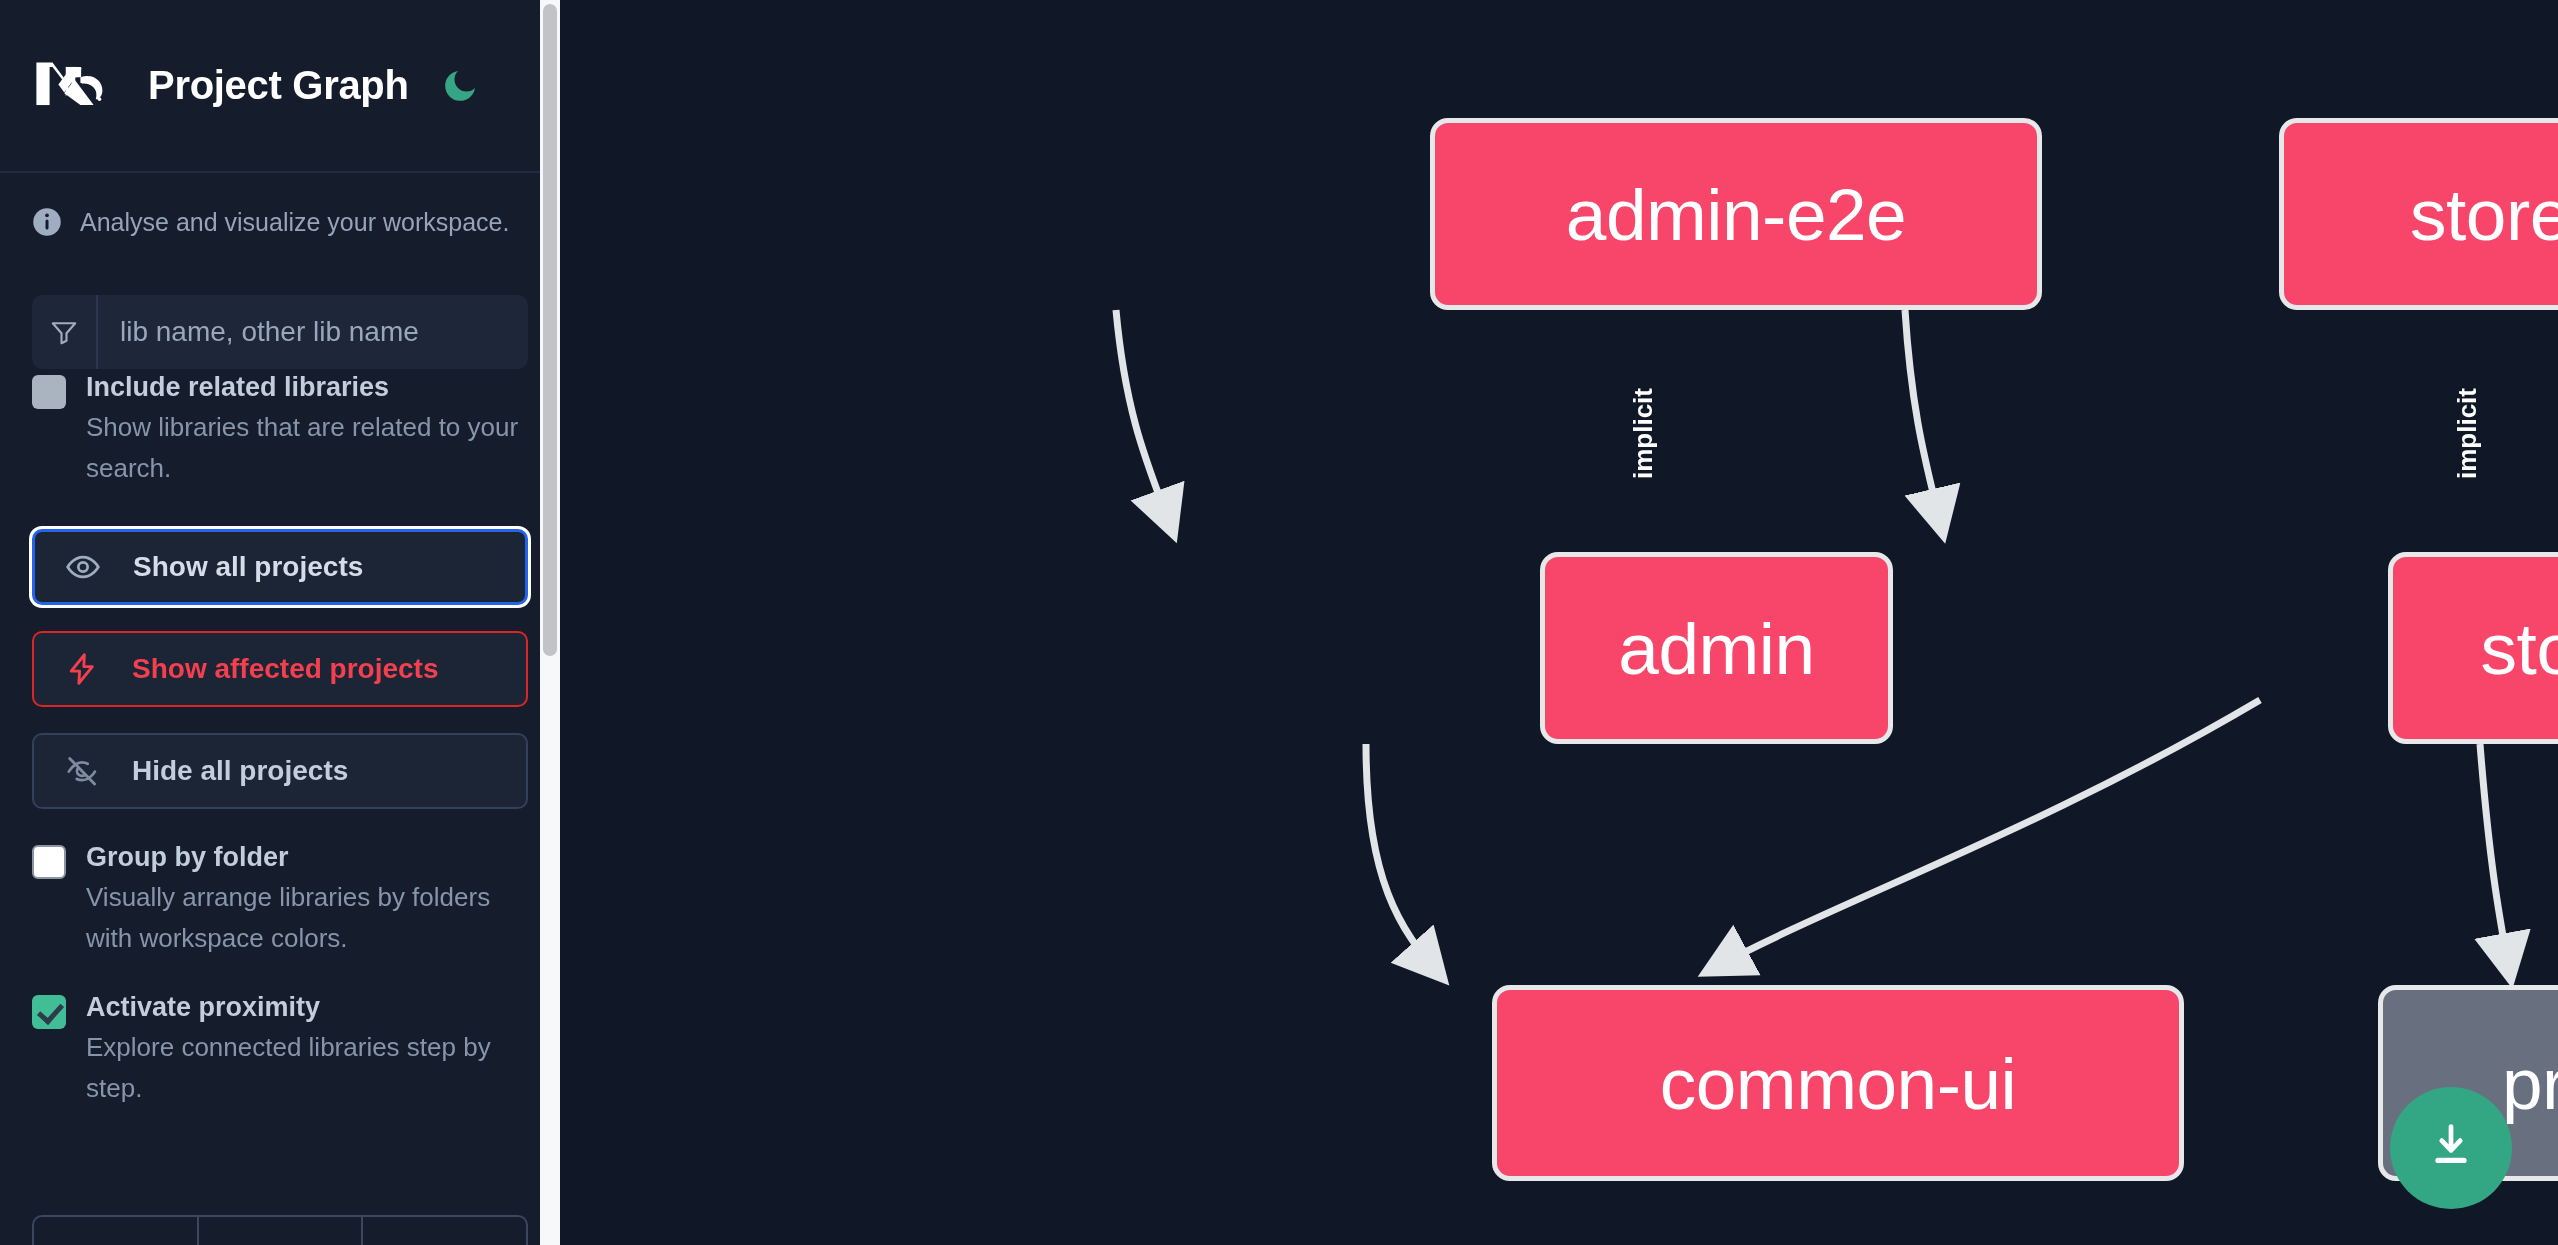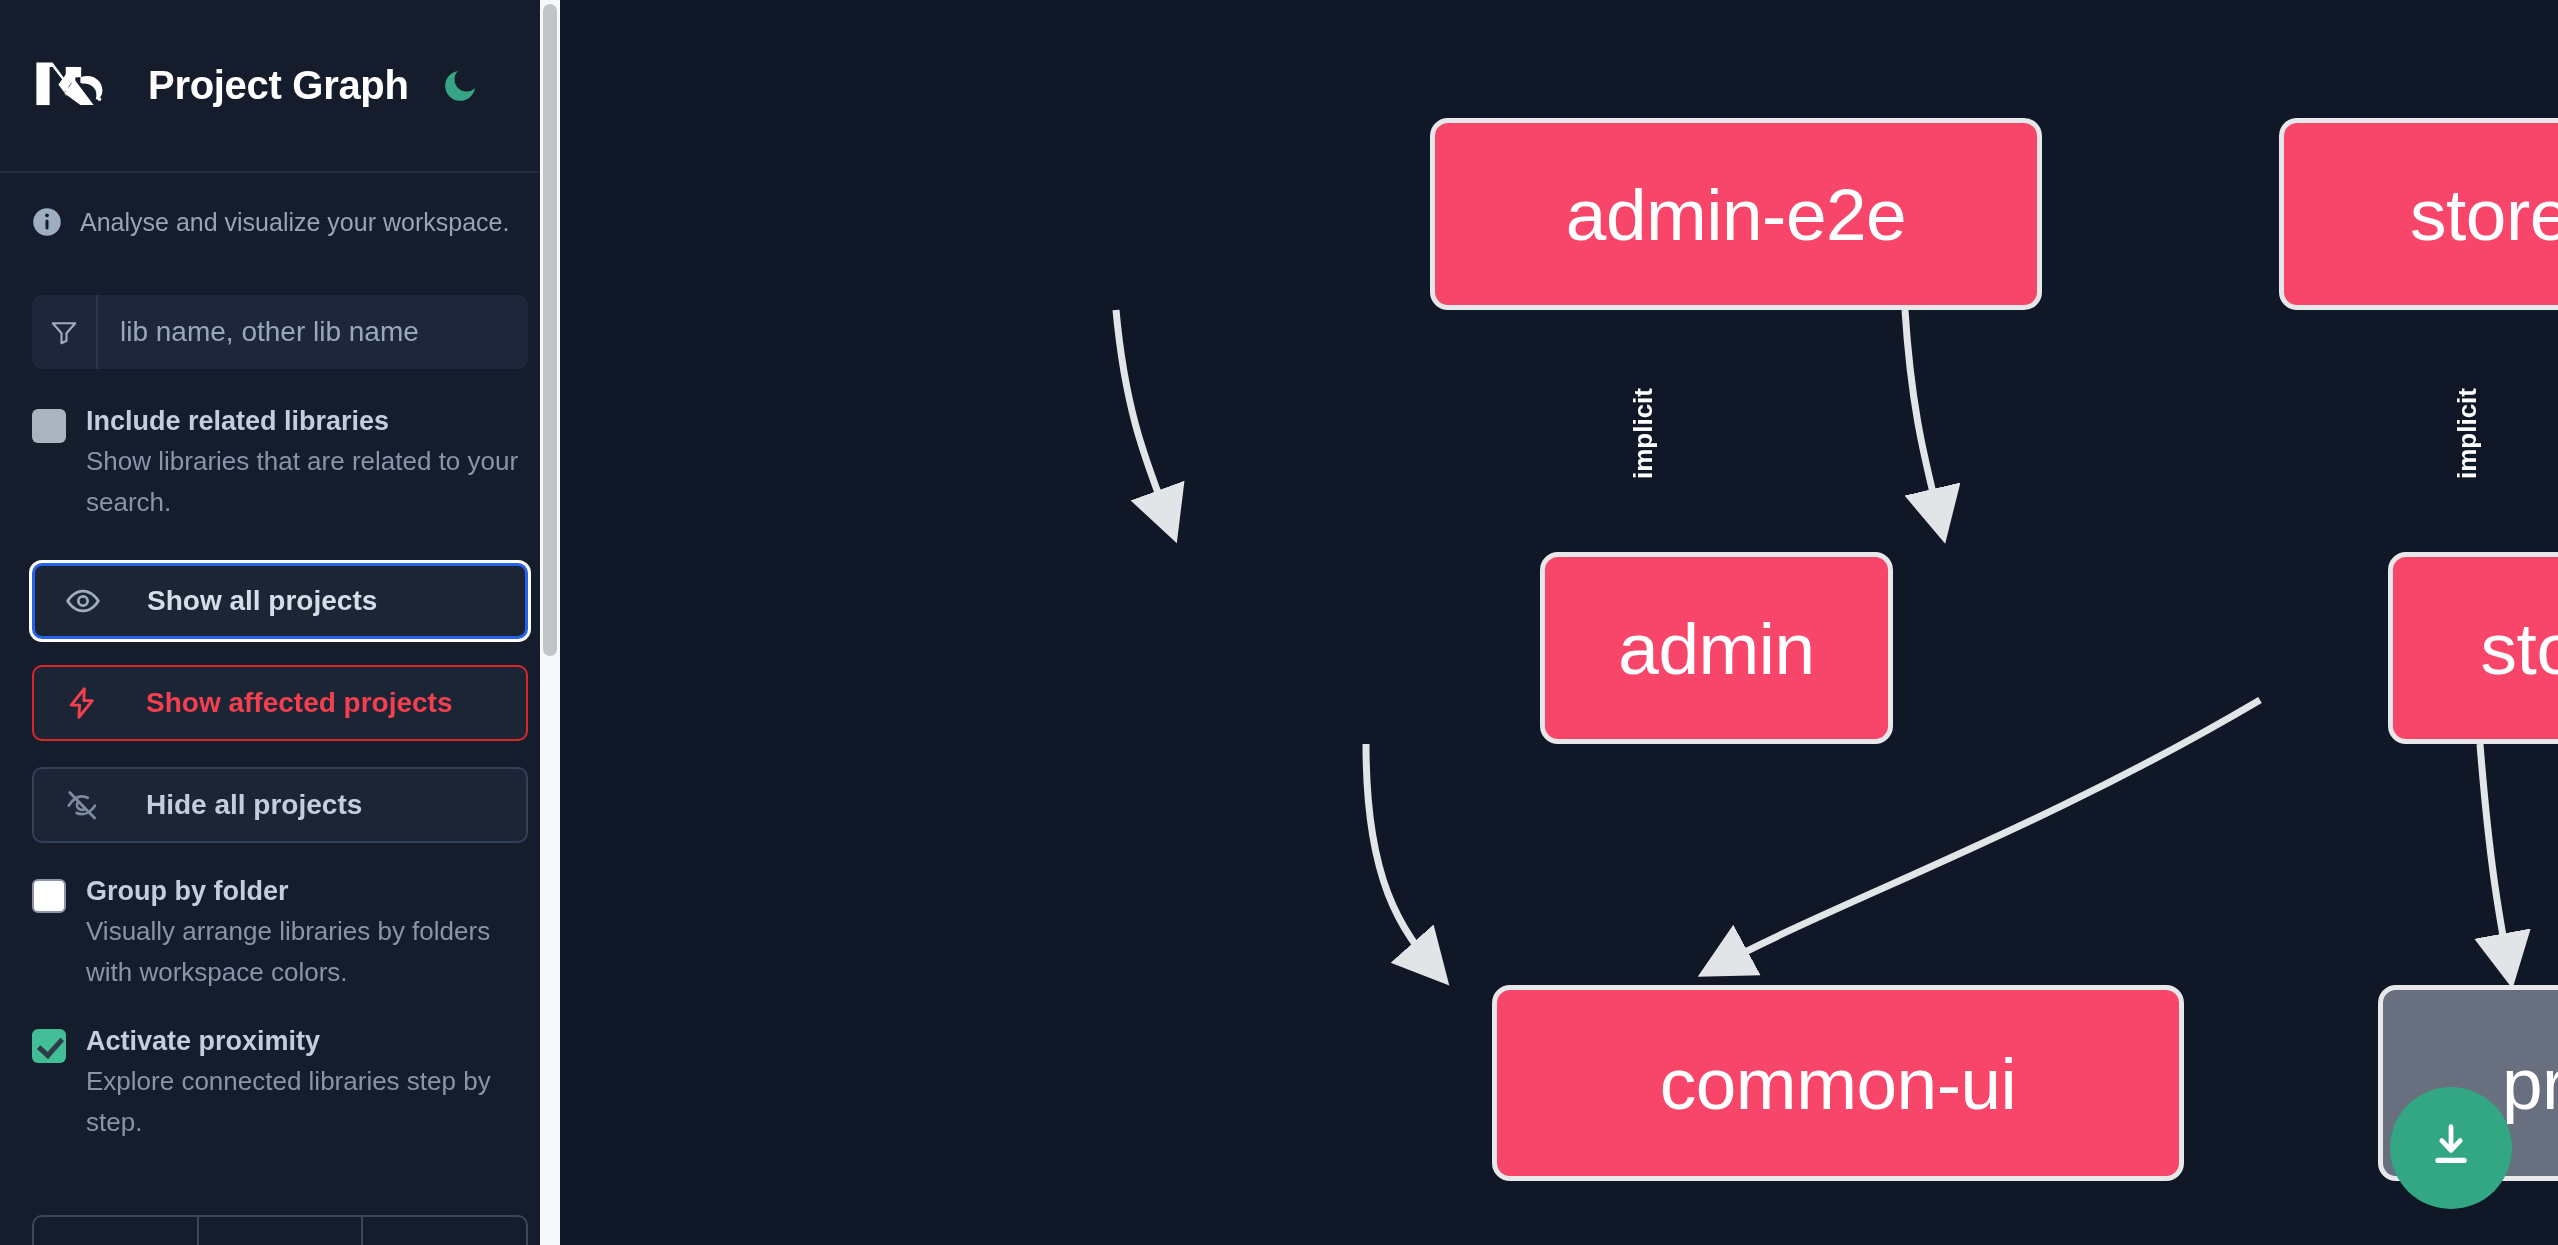--- a/index.html
+++ b/index.html
@@ -75,21 +75,21 @@
     flex: 1;
     background: transparent;
     border: 0; outline: none;
     color: #cbd5e1;
     font-family: "Liberation Sans", sans-serif;
     font-size: 28px;
     padding-left: 22px;
   }
   .filter-input::placeholder { color: #98a7bd; }
 
-  .opt-row { display: flex; margin-top: 34px; }
+  .opt-row { display: flex; }
   .opt-row.tight { margin-top: 30px; }
   .cb {
     width: 34px; height: 34px; flex: 0 0 34px;
     border-radius: 6px;
     margin-top: 6px;
     position: relative;
   }
   .cb.grey { background: #aab3c0; }
   .cb.white { background: #ffffff; border: 2px solid #8b95a5; }
   .cb.green { background: #42be96; }
@@ -116,21 +116,21 @@
   .gbtn {
     height: 76px;
     border-radius: 10px;
     display: flex; align-items: center;
     padding-left: 30px;
     margin-bottom: 26px;
     cursor: pointer;
     background: #1c2536;
   }
   .gbtn .gicon { width: 44px; flex: 0 0 44px; display:flex; align-items:center; }
-  .gbtn .glabel { margin-left: 38px; font-size: 28px; font-weight: 700; }
+  .gbtn .glabel { margin-left: 24px; font-size: 28px; font-weight: 700; }
   .gbtn.primary {
     border: 3px solid #2563eb;
     box-shadow: 0 0 0 3px #ffffff;
   }
   .gbtn.primary .glabel { color: #d5dde8; }
   .gbtn.danger { border: 2px solid #dc2626; }
   .gbtn.danger .glabel { color: #f43f4f; }
   .gbtn.ghost { border: 2px solid #33405a; }
   .gbtn.ghost .glabel { color: #c3cedd; }
 

